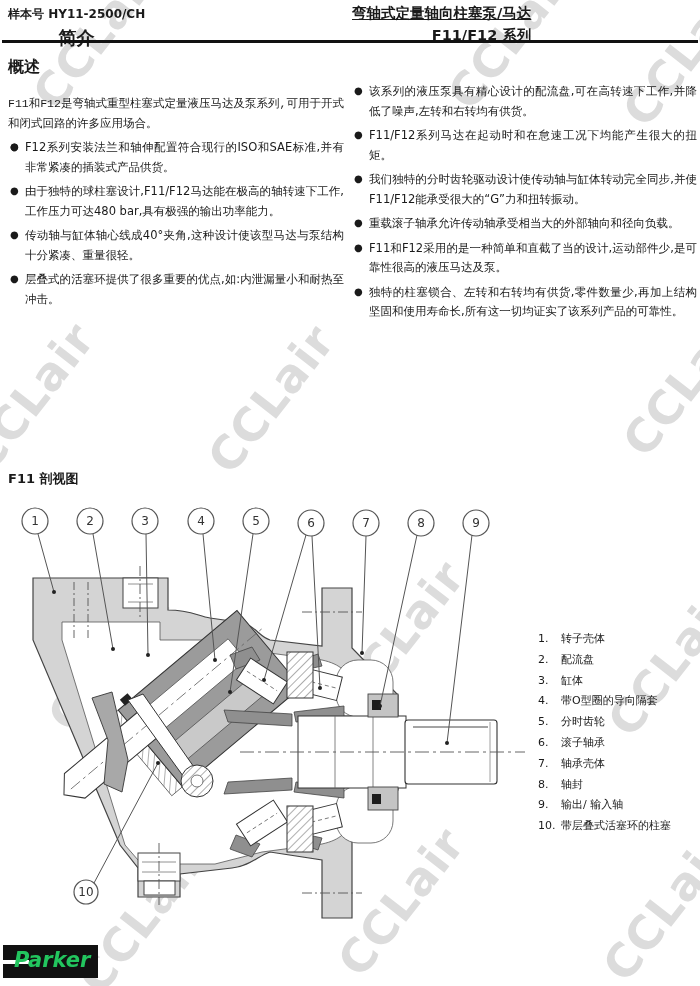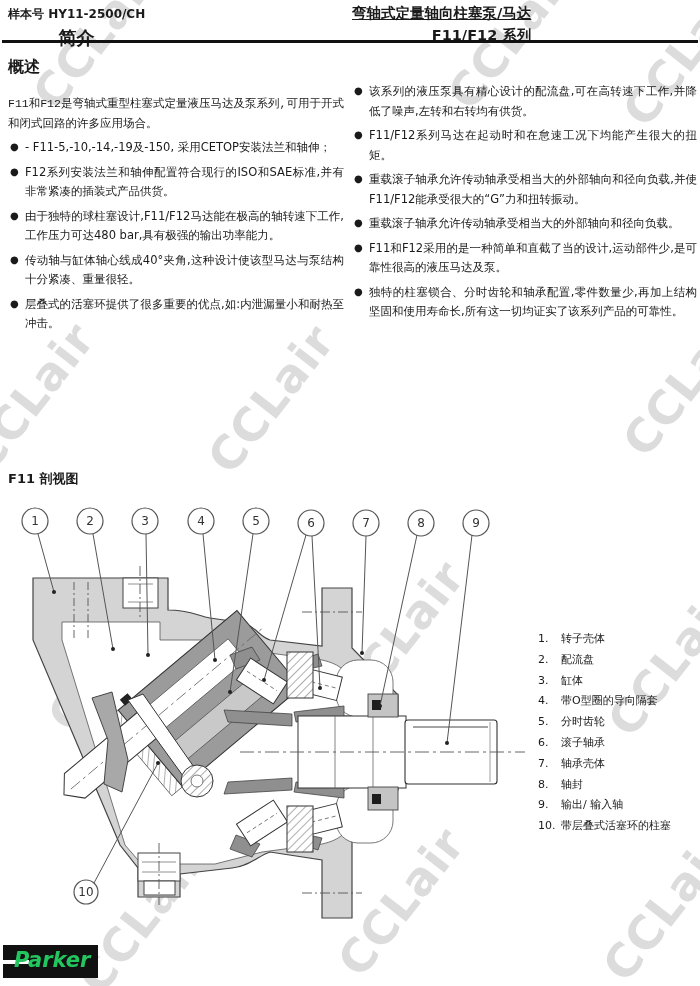--- a/index.html
+++ b/index.html
@@ -73,21 +73,20 @@
   <div class="doc-title2">F11/F12 系列</div>
 </div>
 <div class="rule"></div>
 
 <div class="overview-h">概述</div>
 
 <div class="col col-left">
   <p class="para">F11和F12是弯轴式重型柱塞式定量液压马达及泵系列,可用于开式和闭式回路的许多应用场合。</p>
   <div class="bullet">
     <span class="dot">●</span>
-    <div>- F11-5,-10,-14,-19及-150, 采用CETOP安装法兰和轴伸；</div>
   </div>
   <div class="bullet">
     <span class="dot">●</span>
     <div>F12系列安装法兰和轴伸配置符合现行的ISO和SAE标准,并有非常紧凑的插装式产品供货。</div>
   </div>
   <div class="bullet">
     <span class="dot">●</span>
     <div>由于独特的球柱塞设计,F11/F12马达能在极高的轴转速下工作,工作压力可达480 bar,具有极强的输出功率能力。</div>
   </div>
   <div class="bullet">
@@ -104,33 +103,33 @@
   <div class="bullet">
     <span class="dot">●</span>
     <div>该系列的液压泵具有精心设计的配流盘,可在高转速下工作,并降低了噪声,左转和右转均有供货。</div>
   </div>
   <div class="bullet">
     <span class="dot">●</span>
     <div>F11/F12系列马达在起动时和在怠速工况下均能产生很大的扭矩。</div>
   </div>
   <div class="bullet">
     <span class="dot">●</span>
-    <div>重载滚子轴承允许传动轴承受相当大的外部轴向和径向负载,并使F11/F12能承受很大的“G”力和扭转振动。</div>
+    <div>我们独特的分时齿轮驱动设计使传动轴与缸体转动完全同步,并使F11/F12能承受很大的“G”力和扭转振动。</div>
   </div>
   <div class="bullet">
     <span class="dot">●</span>
     <div>重载滚子轴承允许传动轴承受相当大的外部轴向和径向负载。</div>
   </div>
   <div class="bullet">
     <span class="dot">●</span>
     <div>F11和F12采用的是一种简单和直截了当的设计,运动部件少,是可靠性很高的液压马达及泵。</div>
   </div>
   <div class="bullet">
     <span class="dot">●</span>
-    <div>独特的柱塞锁合、分时齿轮和轴承配置,零件数量少,再加上结构坚固和使用寿命长,所有这一切均证实了该系列产品的可靠性。</div>
+    <div>独特的柱塞锁合、左转和右转均有供货,零件数量少,再加上结构坚固和使用寿命长,所有这一切均证实了该系列产品的可靠性。</div>
   </div>
 </div>
 
 <div class="fig-h">F11 剖视图</div>
 
 <svg viewBox="0 500 700 486" width="700" height="486" style="left:0;top:500px;">
   <defs>
     <pattern id="hatch" width="6" height="6" patternUnits="userSpaceOnUse" patternTransform="rotate(45)">
       <rect width="6" height="6" fill="#ffffff"></rect>
       <line x1="0" y1="0" x2="0" y2="6" stroke="#777" stroke-width="1.2"></line>

